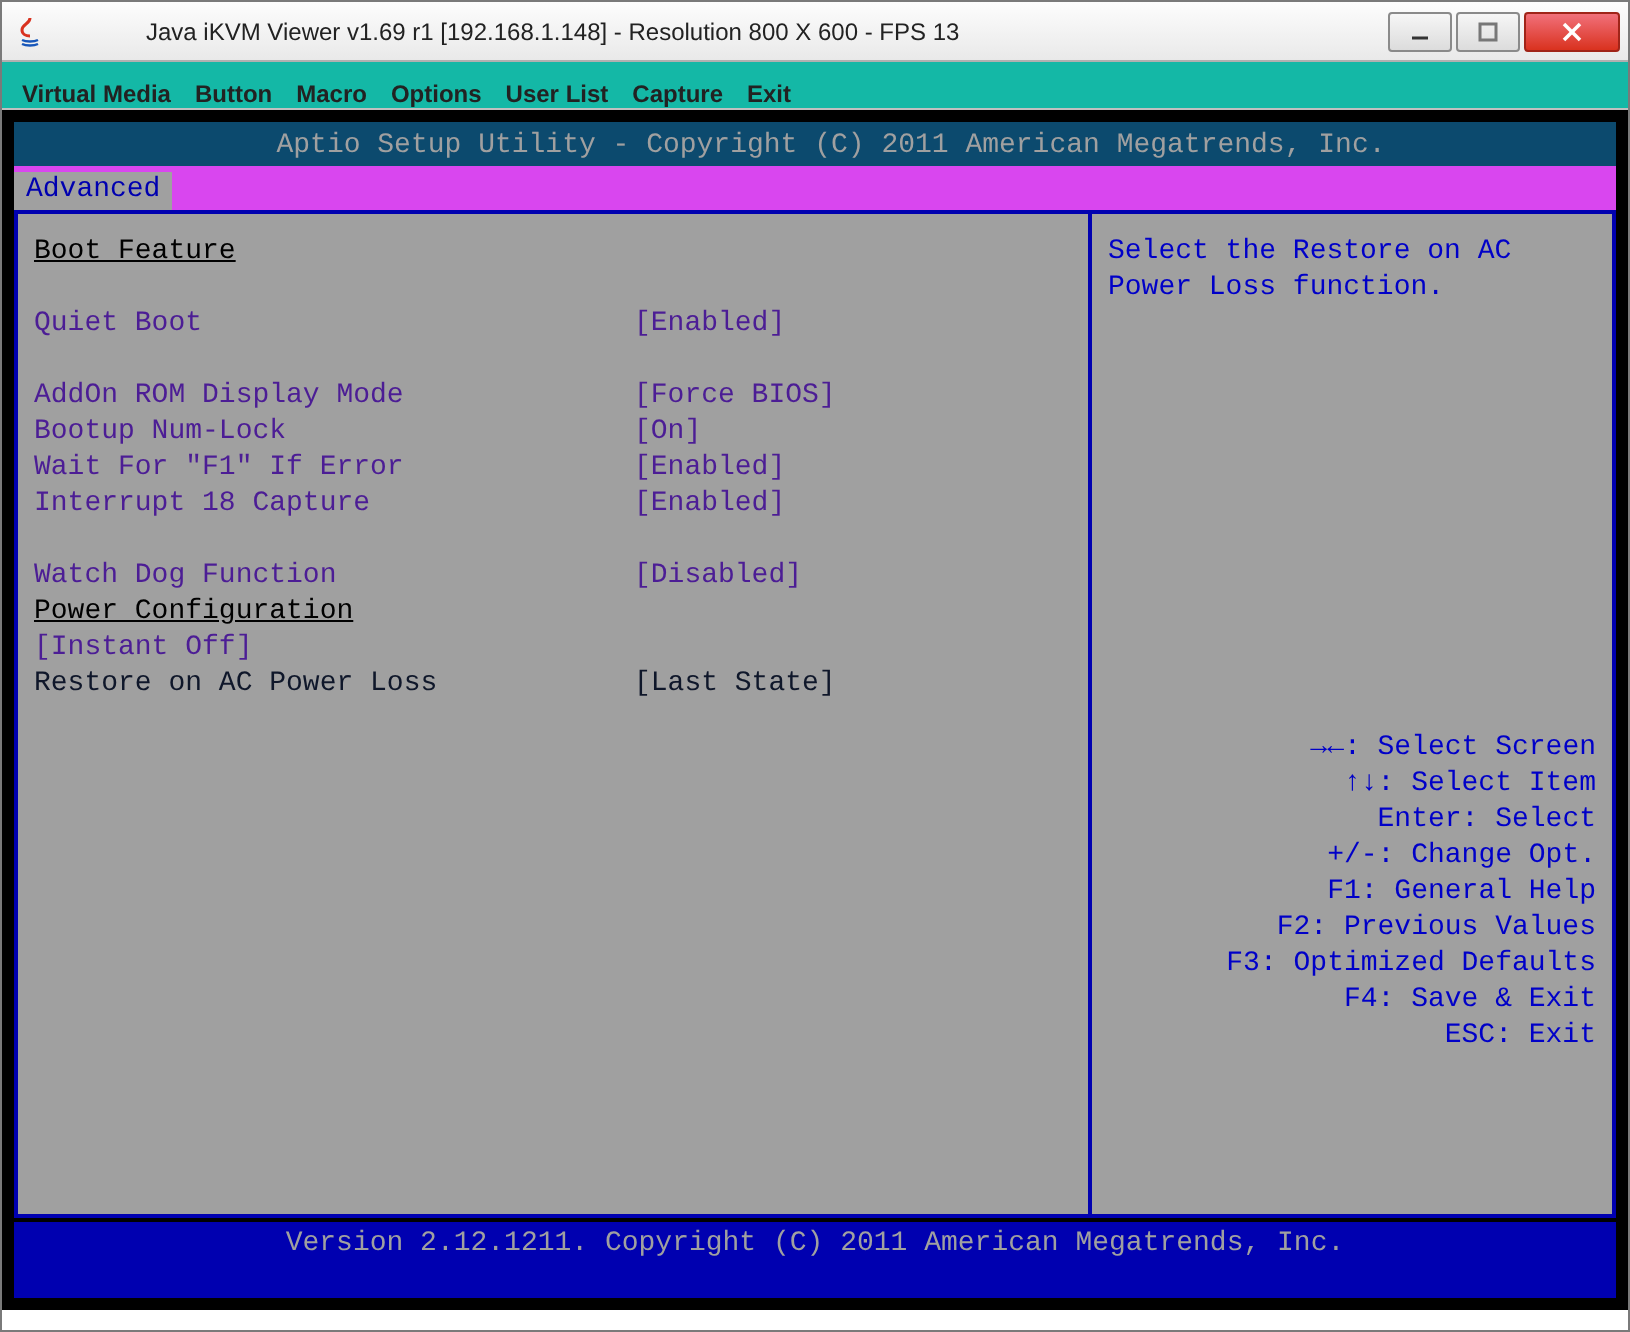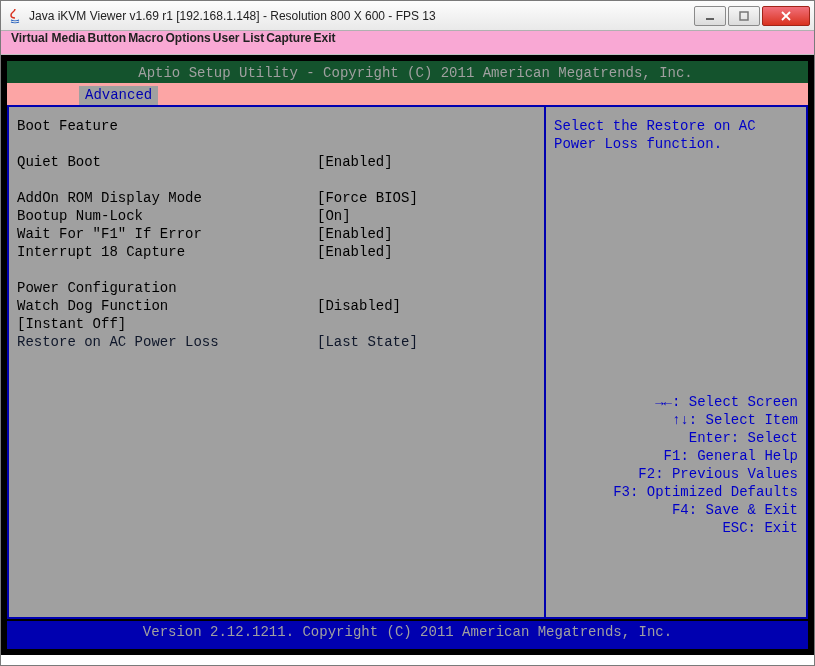--- a/index.html
+++ b/index.html
@@ -30,20 +30,21 @@
   .titlebar .icon {
     width: 16px; height: 16px;
     margin-right: 6px;
     display:inline-flex;align-items:center;justify-content:center;
   }
   .titlebar .title {
     font-size: 12px;
     color: #222;
     flex: 1;
     white-space: nowrap;
+    margin-left: 44px;
   }
   .win-controls {
     display: flex;
     gap: 0;
   }
   .win-btn {
     width: 32px; height: 20px;
     border: 1px solid #8a8a8a;
     border-radius: 2px;
     margin-left: 2px;
@@ -53,53 +54,52 @@
     cursor: pointer;
   }
   .win-btn.close {
     background: linear-gradient(to bottom,#f1707a,#d9321f);
     border-color: #a02418;
     color: #fff;
     width: 48px;
   }
   .menubar {
     height: 24px;
-    background: #f9a8d4;
+    background: #14b8a6;
     border-bottom: 1px solid #c0c0c0;
     display: flex;
-    align-items: flex-start;
+    align-items: flex-end;
     padding: 0 10px;
-    gap: 2px;
+    gap: 12px;
     font-size: 12px;
     color: #222;
     font-weight: bold;
   }
   .menubar .menu-item { cursor: pointer; font-weight: bold; }
   .bios-area {
     flex: 1;
     background: #000;
     padding: 6px 6px 6px 6px;
     display: flex;
     flex-direction: column;
     font-family: "Courier New", monospace;
     font-size: 14px;
   }
   .bios-header {
-    background: #14532d;
+    background: #0c4a6e;
     color: #a0a0a0;
     text-align: center;
     padding: 4px 0 0 16px;
     height: 22px;
   }
   .bios-tabs {
-    background: #fca5a5;
+    background: #d946ef;
     height: 22px;
     display: flex;
     align-items: flex-end;
-    padding-left: 72px;
   }
   .bios-tab {
     background: #a0a0a0;
     color: #0000b0;
     padding: 1px 6px 2px 6px;
   }
   .bios-body {
     flex: 1;
     background: #a0a0a0;
     border: 2px solid #0000b0;
@@ -118,36 +118,36 @@
     align-items: flex-end;
   }
   .bios-row {
     display: flex;
     align-items: baseline;
     line-height: 18px;
     height: 18px;
   }
   .bios-row .lbl { width: 300px; }
   .bios-row .val { }
-  .head-black { color: #000; }
-  .blue { color: #000000; }
+  .head-black { color: #000; text-decoration: underline; }
+  .blue { color: #4c1d95; }
   .white { color: #0f172a; }
   .help-text { color: #0000c8; line-height: 18px; }
   .help-divider {
     height: 0;
     border-top: 2px solid #0000b0;
     margin: 0 -8px 6px -8px;
   }
   .bios-right .help-block { flex:1; }
   .keyhelp { color:#0000c8; line-height:18px; white-space:pre; }
   .bios-footer {
     background: #0000b0;
     color: #a0a0a0;
     text-align: center;
-    height: 28px;
+    height: 38px;
     line-height: 22px;
     margin-top:2px;
   }
   .bottom-strip { height:10px; background:#fff; }
 </style>
 </head>
 <body>
 
 <div class="window">
 
@@ -215,44 +215,45 @@
         </div>
         <div class="bios-row blue">
           <span class="lbl">Wait For "F1" If Error</span>
           <span class="val">[Enabled]</span>
         </div>
         <div class="bios-row blue">
           <span class="lbl">Interrupt 18 Capture</span>
           <span class="val">[Enabled]</span>
         </div>
         <div class="bios-row"></div>
+        <div class="bios-row blue">
+          <span class="lbl">Watch Dog Function</span>
+          <span class="val">[Disabled]</span>
+        </div>
         <div class="bios-row head-black">
           <span class="lbl">Power Configuration</span>
-        </div>
-        <div class="bios-row blue">
-          <span class="lbl">Watch Dog Function</span>
-          <span class="val">[Disabled]</span>
         </div>
         <div class="bios-row blue">
           <span class="val">[Instant Off]</span>
         </div>
         <div class="bios-row white">
           <span class="lbl">Restore on AC Power Loss</span>
           <span class="val">[Last State]</span>
         </div>
       </div>
 
       <div class="bios-right">
         <div class="help-block">
           <div class="help-text">Select the Restore on AC Power Loss function.</div>
         </div>
         <div class="help-divider"></div>
         <div class="keyhelp">→←: Select Screen</div>
         <div class="keyhelp">↑↓: Select Item</div>
         <div class="keyhelp">Enter: Select</div>
+        <div class="keyhelp">+/-: Change Opt.</div>
         <div class="keyhelp">F1: General Help</div>
         <div class="keyhelp">F2: Previous Values</div>
         <div class="keyhelp">F3: Optimized Defaults</div>
         <div class="keyhelp">F4: Save &amp; Exit</div>
         <div class="keyhelp">ESC: Exit</div>
         <div style="height:70px"></div>
       </div>
     </div>
     <div class="bios-footer">Version 2.12.1211. Copyright (C) 2011 American Megatrends, Inc.</div>
   </div>

